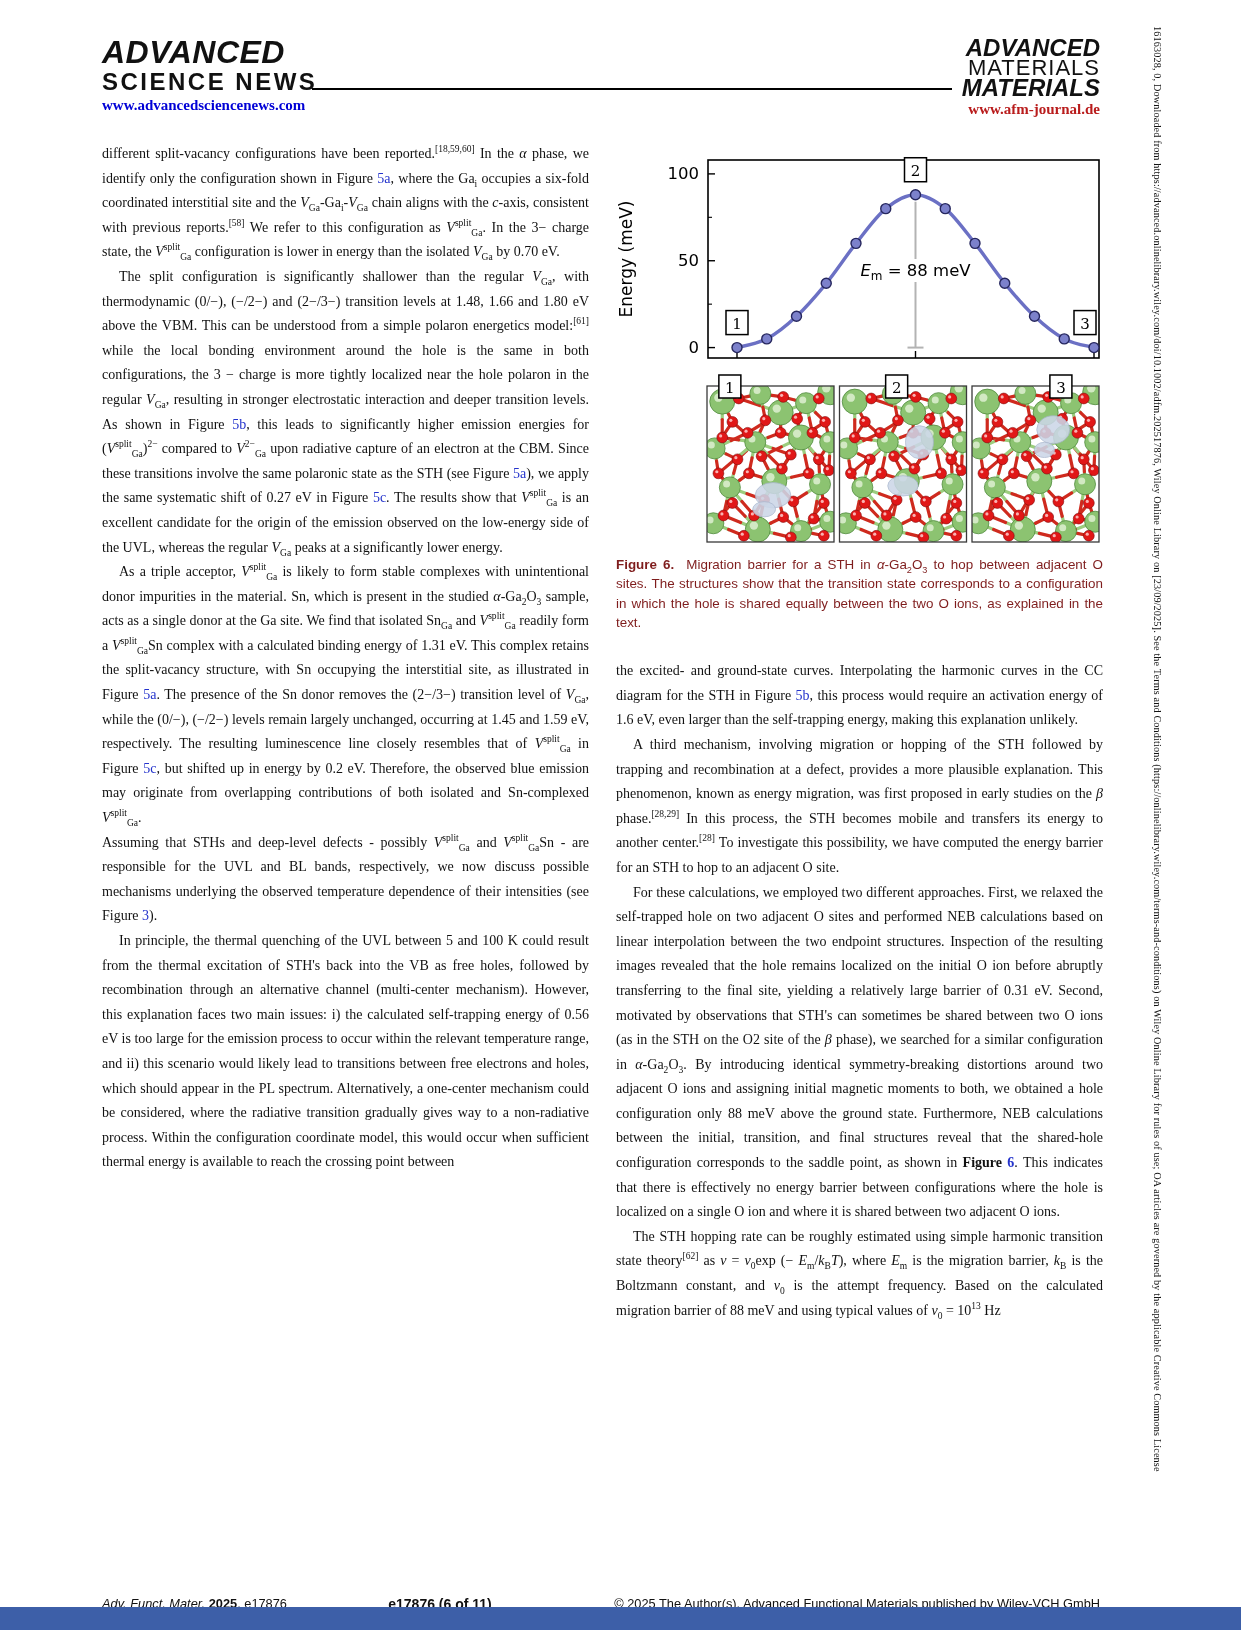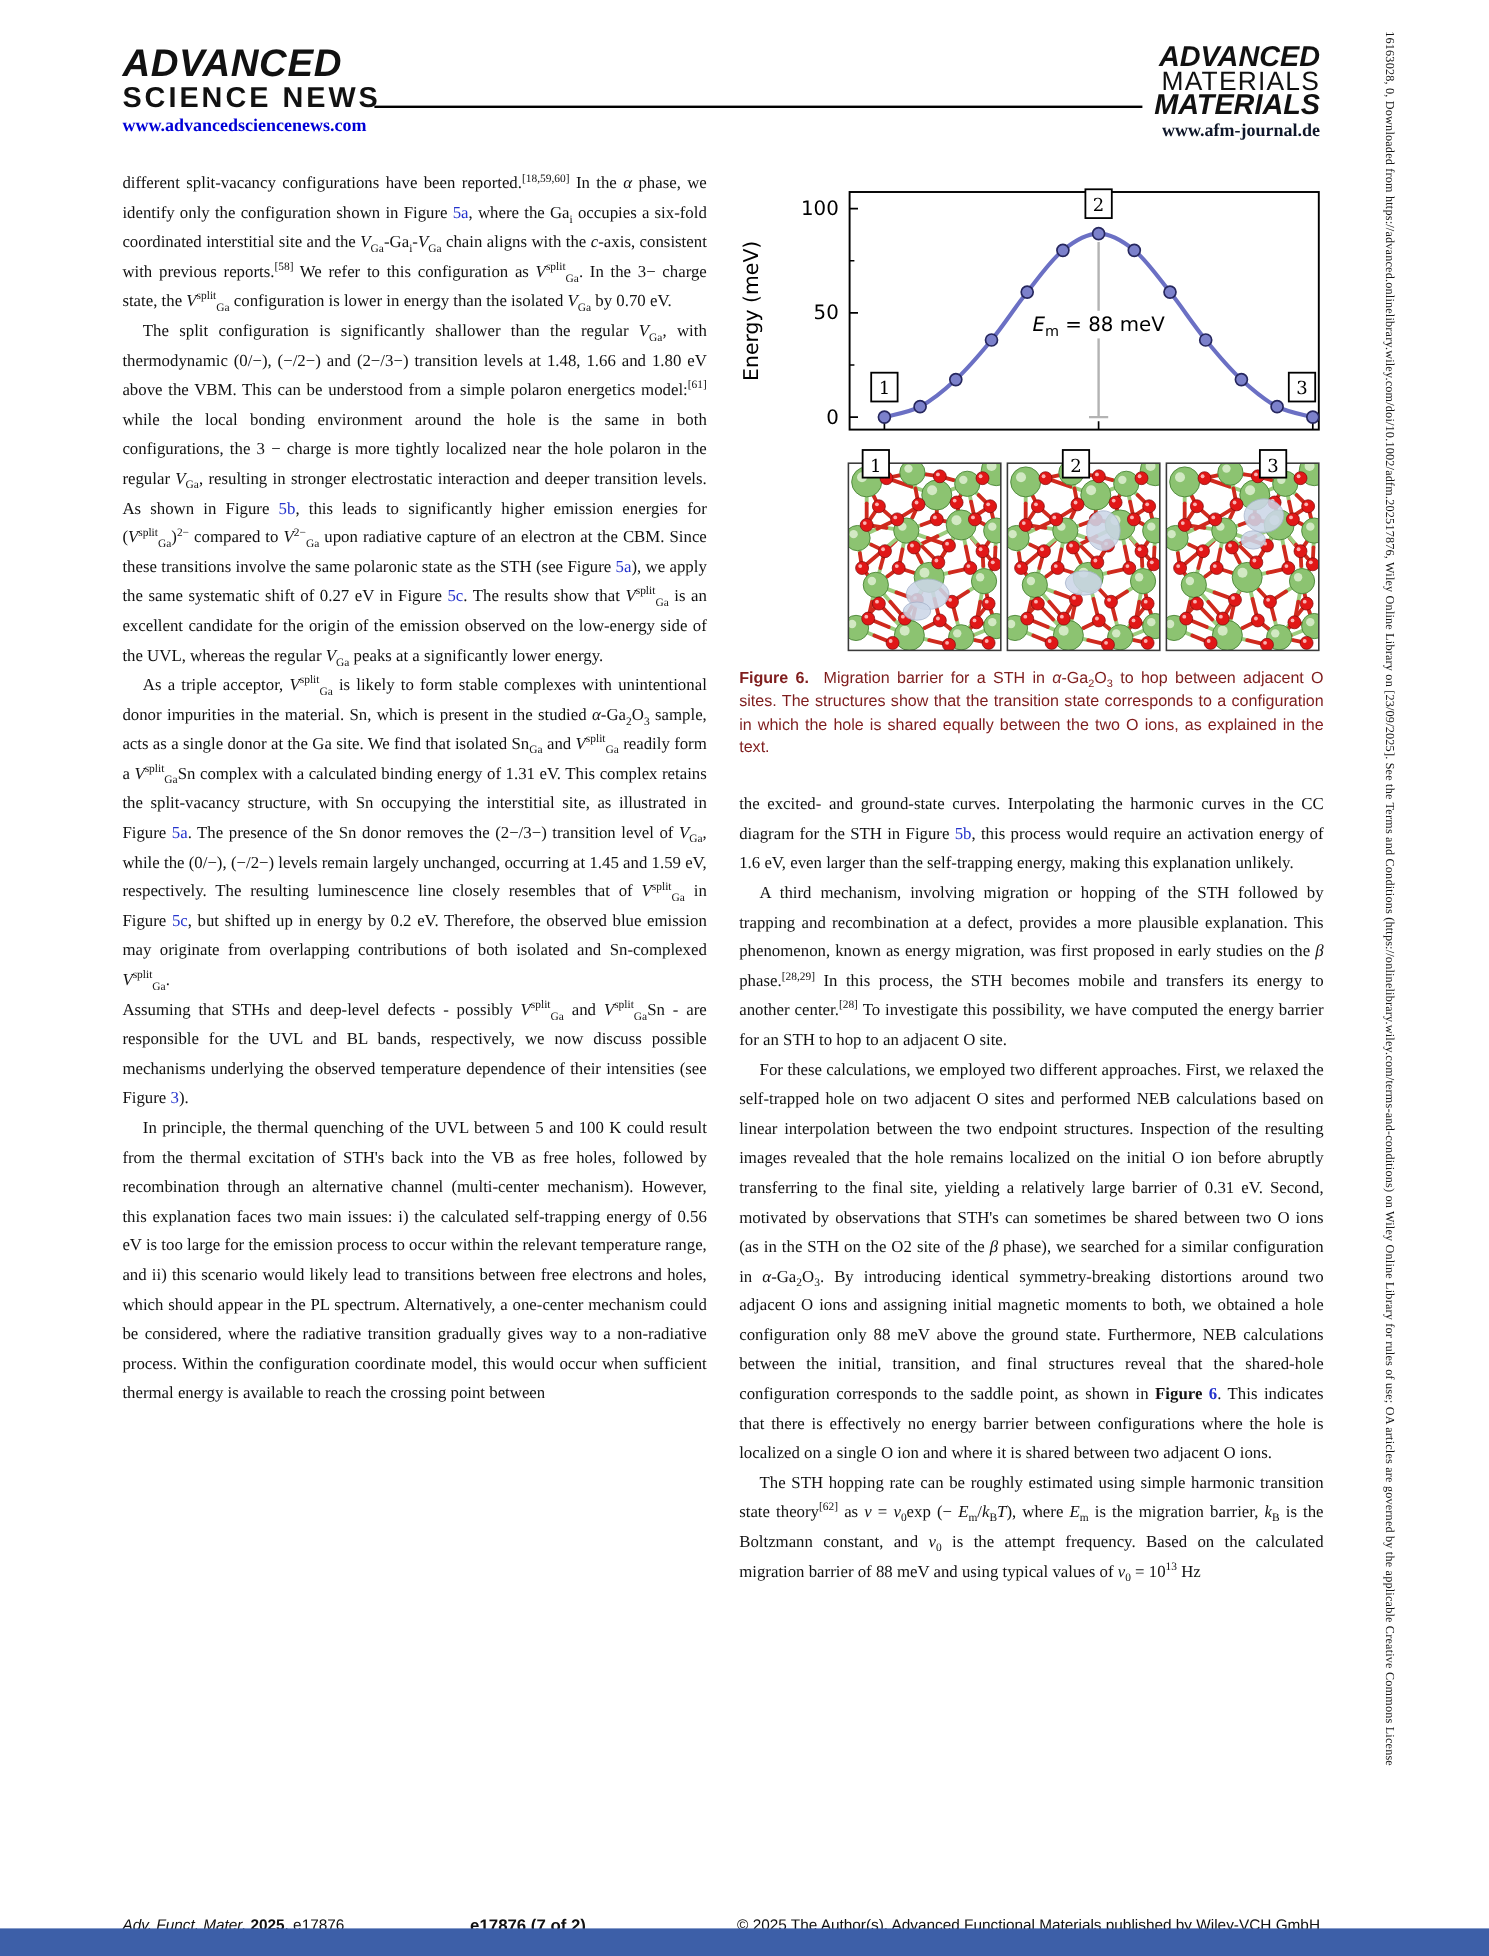--- a/index.html
+++ b/index.html
@@ -53,21 +53,21 @@
     <div class="asn-l1">ADVANCED</div>
     <div class="asn-l2">SCIENCE NEWS</div>
   </div>
   <a class="url url-left" style="color: rgb(0, 0, 214);">www.advancedsciencenews.com</a>
   <div class="header-rule"></div>
   <div class="logo-afm">
     <div class="afm-l1">ADVANCED</div>
     <div class="afm-l2">MATERIALS</div>
     <div class="afm-l3">MATERIALS</div>
   </div>
-  <div class="url-right"><a class="url" style="color: #0f172a;">www.afm-journal.de</a></div>
+  <div class="url-right"><a class="url" style="color: #b91c1c;">www.afm-journal.de</a></div>
 
   <div class="col col-left">
     <p class="bp">different split-vacancy configurations have been reported.<sup>[18,59,60]</sup> In the <i>α</i> phase, we identify only the configuration shown in Figure <span class="ref" style="color: rgb(36, 51, 204);">5a</span>, where the Ga<sub>i</sub> occupies a six-fold coordinated interstitial site and the <i>V</i><sub>Ga</sub>-Ga<sub>i</sub>-<i>V</i><sub>Ga</sub> chain aligns with the <i>c</i>-axis, consistent with previous reports.<sup>[58]</sup> We refer to this configuration as <i>V</i><sup>split</sup><sub>Ga</sub>. In the 3− charge state, the <i>V</i><sup>split</sup><sub>Ga</sub> configuration is lower in energy than the isolated <i>V</i><sub>Ga</sub> by 0.70 eV.</p>
     <p class="bp ind">The split configuration is significantly shallower than the regular <i>V</i><sub>Ga</sub>, with thermodynamic (0/−), (−/2−) and (2−/3−) transition levels at 1.48, 1.66 and 1.80 eV above the VBM. This can be understood from a simple polaron energetics model:<sup>[61]</sup> while the local bonding environment around the hole is the same in both configurations, the 3 − charge is more tightly localized near the hole polaron in the regular <i>V</i><sub>Ga</sub>, resulting in stronger electrostatic interaction and deeper transition levels. As shown in Figure <span class="ref" style="color: rgb(36, 51, 204);">5b</span>, this leads to significantly higher emission energies for (<i>V</i><sup>split</sup><sub>Ga</sub>)<sup>2−</sup> compared to <i>V</i><sup>2−</sup><sub>Ga</sub> upon radiative capture of an electron at the CBM. Since these transitions involve the same polaronic state as the STH (see Figure <span class="ref" style="color: rgb(36, 51, 204);">5a</span>), we apply the same systematic shift of 0.27 eV in Figure <span class="ref" style="color: rgb(36, 51, 204);">5c</span>. The results show that <i>V</i><sup>split</sup><sub>Ga</sub> is an excellent candidate for the origin of the emission observed on the low-energy side of the UVL, whereas the regular <i>V</i><sub>Ga</sub> peaks at a significantly lower energy.</p>
     <p class="bp ind">As a triple acceptor, <i>V</i><sup>split</sup><sub>Ga</sub> is likely to form stable complexes with unintentional donor impurities in the material. Sn, which is present in the studied <i>α</i>-Ga<sub>2</sub>O<sub>3</sub> sample, acts as a single donor at the Ga site. We find that isolated Sn<sub>Ga</sub> and <i>V</i><sup>split</sup><sub>Ga</sub> readily form a <i>V</i><sup>split</sup><sub>Ga</sub>Sn complex with a calculated binding energy of 1.31 eV. This complex retains the split-vacancy structure, with Sn occupying the interstitial site, as illustrated in Figure <span class="ref" style="color: rgb(36, 51, 204);">5a</span>. The presence of the Sn donor removes the (2−/3−) transition level of <i>V</i><sub>Ga</sub>, while the (0/−), (−/2−) levels remain largely unchanged, occurring at 1.45 and 1.59 eV, respectively. The resulting luminescence line closely resembles that of <i>V</i><sup>split</sup><sub>Ga</sub> in Figure <span class="ref" style="color: rgb(36, 51, 204);">5c</span>, but shifted up in energy by 0.2 eV. Therefore, the observed blue emission may originate from overlapping contributions of both isolated and Sn-complexed <i>V</i><sup>split</sup><sub>Ga</sub>.</p>
     <p class="bp">Assuming that STHs and deep-level defects - possibly <i>V</i><sup>split</sup><sub>Ga</sub> and <i>V</i><sup>split</sup><sub>Ga</sub>Sn - are responsible for the UVL and BL bands, respectively, we now discuss possible mechanisms underlying the observed temperature dependence of their intensities (see Figure <span class="ref" style="color: rgb(36, 51, 204);">3</span>).</p>
     <p class="bp ind">In principle, the thermal quenching of the UVL between 5 and 100 K could result from the thermal excitation of STH's back into the VB as free holes, followed by recombination through an alternative channel (multi-center mechanism). However, this explanation faces two main issues: i) the calculated self-trapping energy of 0.56 eV is too large for the emission process to occur within the relevant temperature range, and ii) this scenario would likely lead to transitions between free electrons and holes, which should appear in the PL spectrum. Alternatively, a one-center mechanism could be considered, where the radiative transition gradually gives way to a non-radiative process. Within the configuration coordinate model, this would occur when sufficient thermal energy is available to reach the crossing point between</p>
   </div>
 
   <div class="col col-right">
@@ -984,19 +984,19 @@
           </svg></div>
       <figcaption><b>Figure 6.</b>&nbsp; Migration barrier for a STH in <i>α</i>-Ga<sub>2</sub>O<sub>3</sub> to hop between adjacent O sites. The structures show that the transition state corresponds to a configuration in which the hole is shared equally between the two O ions, as explained in the text.</figcaption>
     </figure>
     <p class="bp first-after-fig">the excited- and ground-state curves. Interpolating the harmonic curves in the CC diagram for the STH in Figure <span class="ref" style="color: rgb(36, 51, 204);">5b</span>, this process would require an activation energy of 1.6 eV, even larger than the self-trapping energy, making this explanation unlikely.</p>
     <p class="bp ind">A third mechanism, involving migration or hopping of the STH followed by trapping and recombination at a defect, provides a more plausible explanation. This phenomenon, known as energy migration, was first proposed in early studies on the <i>β</i> phase.<sup>[28,29]</sup> In this process, the STH becomes mobile and transfers its energy to another center.<sup>[28]</sup> To investigate this possibility, we have computed the energy barrier for an STH to hop to an adjacent O site.</p>
     <p class="bp ind">For these calculations, we employed two different approaches. First, we relaxed the self-trapped hole on two adjacent O sites and performed NEB calculations based on linear interpolation between the two endpoint structures. Inspection of the resulting images revealed that the hole remains localized on the initial O ion before abruptly transferring to the final site, yielding a relatively large barrier of 0.31 eV. Second, motivated by observations that STH's can sometimes be shared between two O ions (as in the STH on the O2 site of the <i>β</i> phase), we searched for a similar configuration in <i>α</i>-Ga<sub>2</sub>O<sub>3</sub>. By introducing identical symmetry-breaking distortions around two adjacent O ions and assigning initial magnetic moments to both, we obtained a hole configuration only 88 meV above the ground state. Furthermore, NEB calculations between the initial, transition, and final structures reveal that the shared-hole configuration corresponds to the saddle point, as shown in <b>Figure <span class="ref" style="color: rgb(36, 51, 204);">6</span></b>. This indicates that there is effectively no energy barrier between configurations where the hole is localized on a single O ion and where it is shared between two adjacent O ions.</p>
     <p class="bp ind">The STH hopping rate can be roughly estimated using simple harmonic transition state theory<sup>[62]</sup> as <i>ν</i> = <i>ν</i><sub>0</sub>exp (− <i>E</i><sub>m</sub>/<i>k</i><sub>B</sub><i>T</i>), where <i>E</i><sub>m</sub> is the migration barrier, <i>k</i><sub>B</sub> is the Boltzmann constant, and <i>ν</i><sub>0</sub> is the attempt frequency. Based on the calculated migration barrier of 88 meV and using typical values of <i>ν</i><sub>0</sub> = 10<sup>13</sup> Hz</p>
   </div>
 
   <div class="foot foot-left"><i>Adv. Funct. Mater.</i> <b>2025</b>, e17876</div>
-  <div class="foot foot-center">e17876 (7 of 2)</div>
+  <div class="foot foot-center">e17876 (6 of 11)</div>
   <div class="foot foot-right">© 2025 The Author(s). Advanced Functional Materials published by Wiley-VCH GmbH</div>
 
   <div class="side-text">16163028, 0, Downloaded from https://advanced.onlinelibrary.wiley.com/doi/10.1002/adfm.202517876, Wiley Online Library on [23/09/2025]. See the Terms and Conditions (https://onlinelibrary.wiley.com/terms-and-conditions) on Wiley Online Library for rules of use; OA articles are governed by the applicable Creative Commons License</div>
 
   <div class="bottom-bar" style="background: rgb(61, 95, 168);"></div>
 </div>
 
 </body></html>

